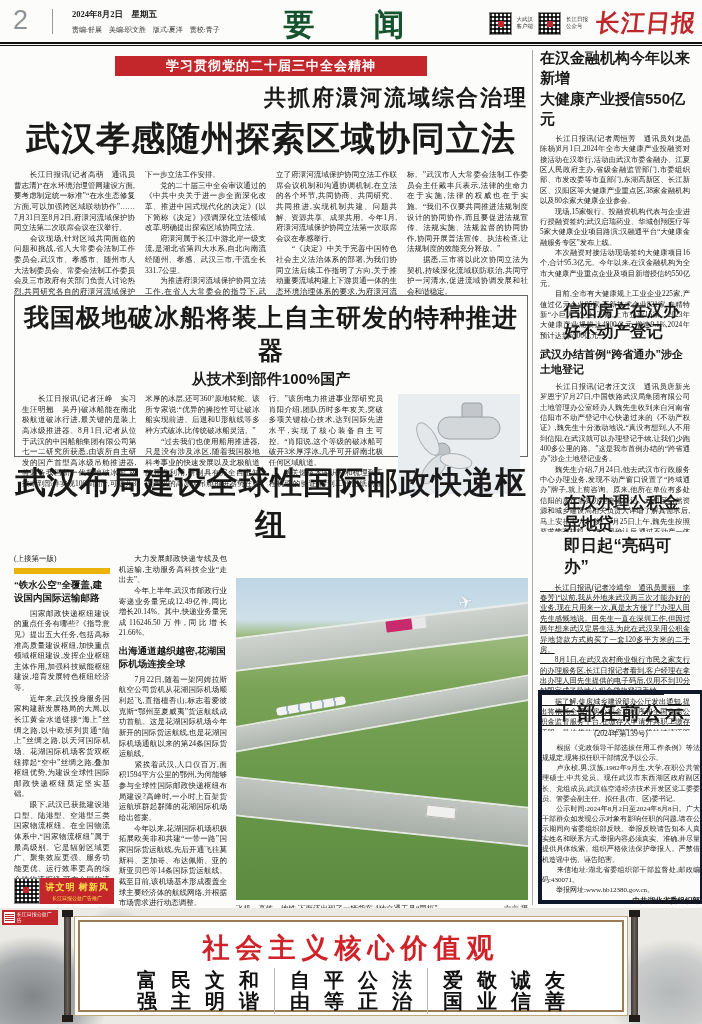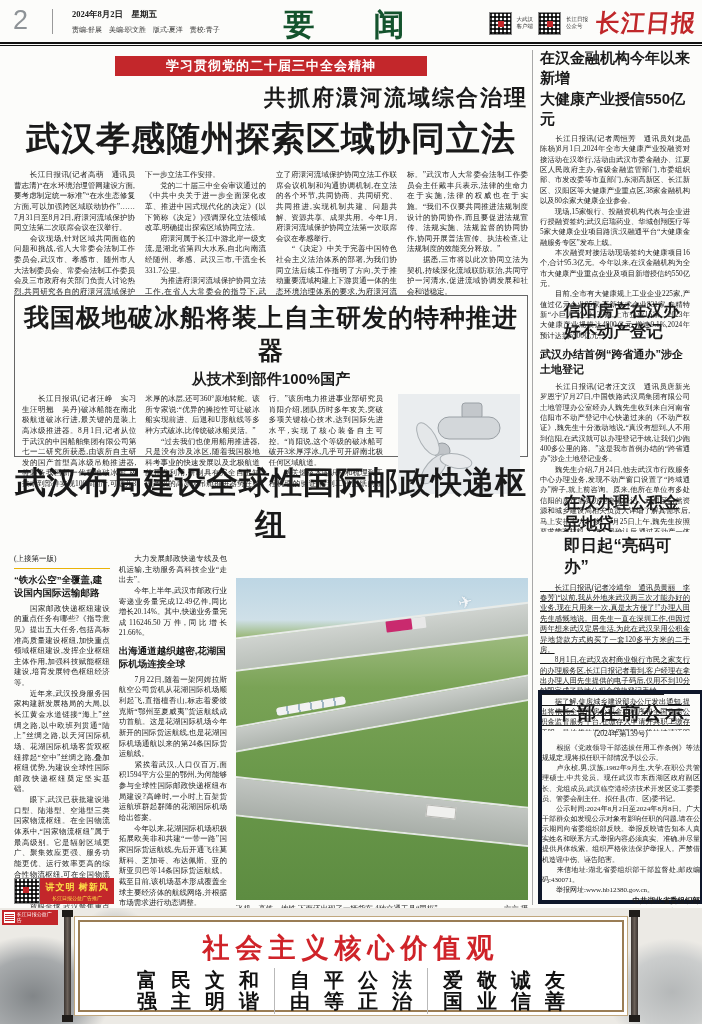--- a/index.html
+++ b/index.html
@@ -42,21 +42,21 @@
   .bodyB { flex:1; column-count:3; column-gap:9px; height:100px; overflow:hidden; }
   .figB { width:122px; background:#eaedef; display:flex; align-items:center; justify-content:center; }
 
   
   .artC { position:absolute; left:14px; top:462px; width:514px; }
   .headlineC { text-align:center; font-size:31px; font-weight:bold; letter-spacing:1px; font-family:"Liberation Sans","DejaVu Sans",sans-serif; }
   .rowC { display:flex; gap:9px; margin-top:8px; }
   .colC1 { width:99px; }
   .colC2 { width:112px; }
   .contd { font-size:7.5px; color:#222; }
-  .subheadC { font-size:9.5px; font-weight:bold; border-top:1px solid #eab308; padding-top:4px; margin:4px 0 4px;
+  .subheadC { font-size:9.5px; font-weight:bold; border-top:6px solid #eab308; padding-top:4px; margin:4px 0 4px;
     font-family:"Liberation Sans","DejaVu Sans",sans-serif; line-height:1.4; }
   .subheadC2 { font-size:9.5px; font-weight:bold; margin:5px 0 4px; font-family:"Liberation Sans","DejaVu Sans",sans-serif; line-height:1.4; }
   .colCbody { height:332px; overflow:hidden; }
   .colC2 .colCbody { height:368px; }
   .photoC { width:292px; }
   .photo { position:relative; width:292px; height:322px; margin-top:24px; overflow:hidden;
     background:linear-gradient(180deg,#bdd6e4 0%,#cfe0e8 13%,#9dba7e 18%,#7aa356 34%,#6b994b 60%,#5d8c41 100%); }
   .road1 { position:absolute; left:-40px; top:40px; width:400px; height:34px; background:linear-gradient(180deg,#cfd3cf,#b9bfb9); transform:rotate(-7deg); border-top:2px solid #e8ebe8; border-bottom:2px solid #e8ebe8; }
   .road2 { position:absolute; left:-40px; top:120px; width:400px; height:26px; background:linear-gradient(180deg,#c8ccc8,#aeb4ae); transform:rotate(-10deg); border-top:2px solid #e4e7e4; border-bottom:2px solid #e4e7e4; }
   .road3 { position:absolute; left:-40px; top:215px; width:400px; height:40px; background:linear-gradient(180deg,#c2c6c2,#a8aea8); transform:rotate(6deg); border-top:2px solid #e4e7e4; border-bottom:2px solid #e4e7e4; }

